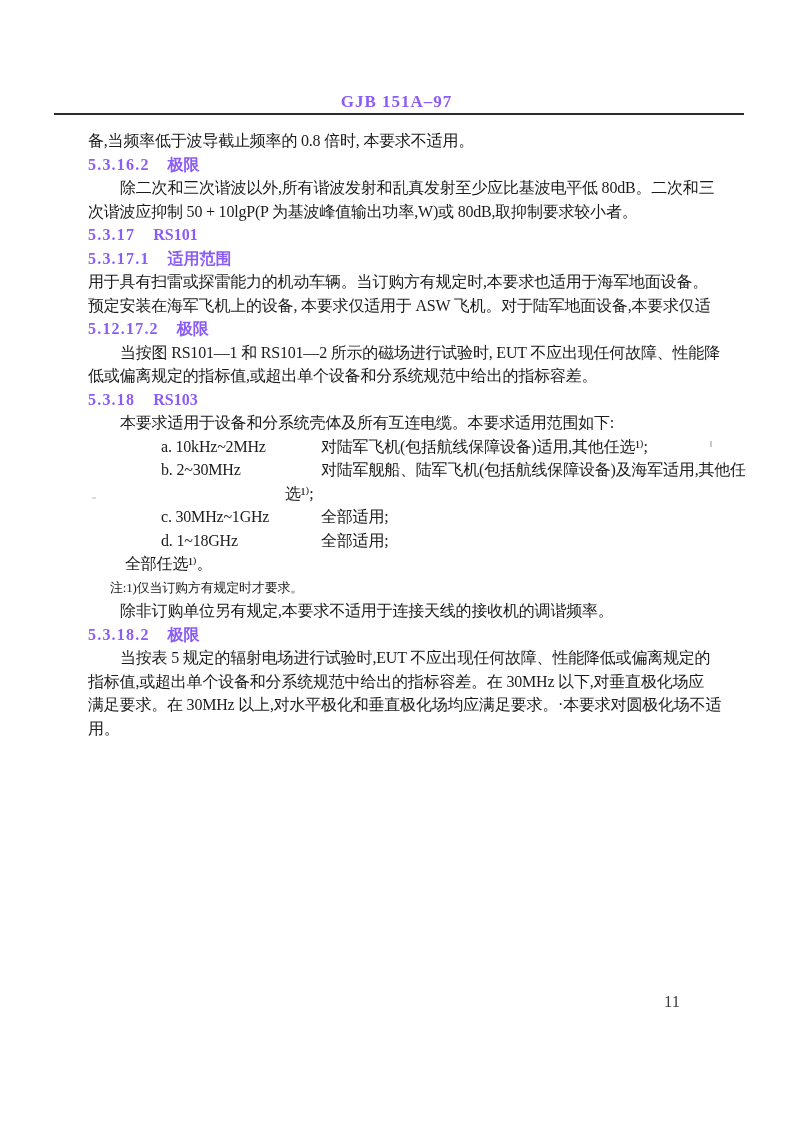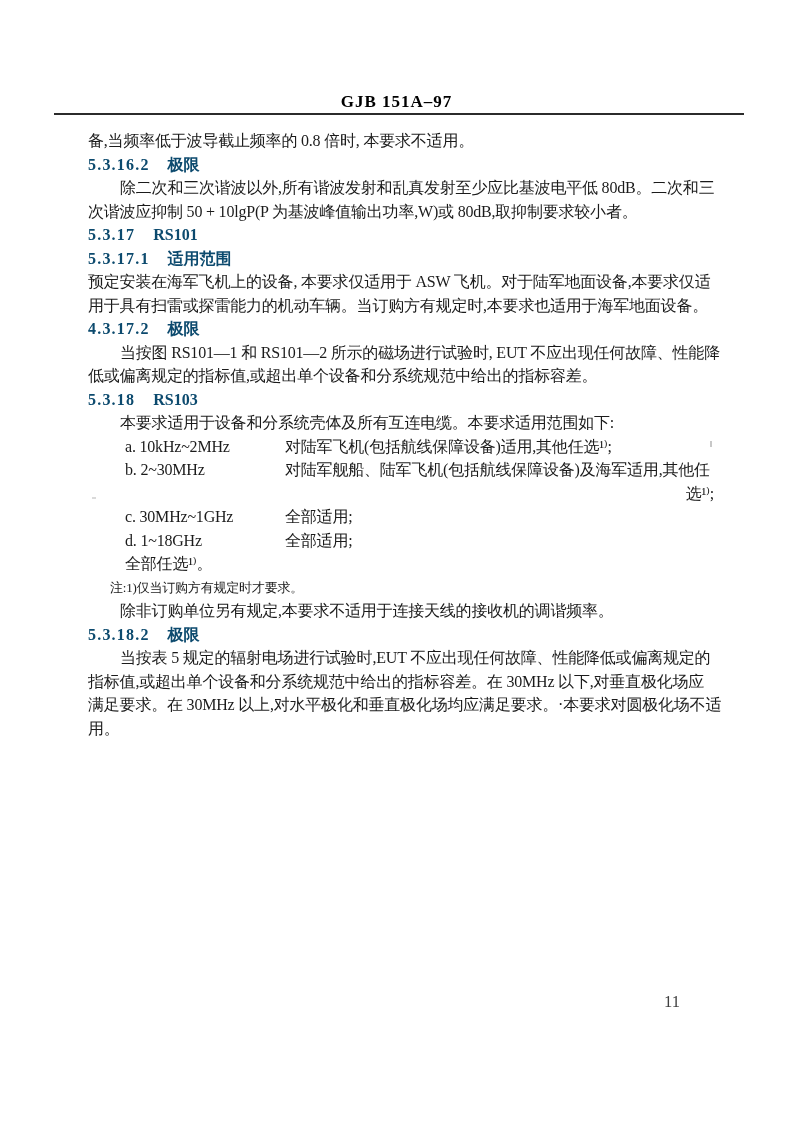--- a/index.html
+++ b/index.html
@@ -18,21 +18,21 @@
   }
   .doc-header {
     position: absolute;
     top: 92px;
     left: 0;
     width: 100%;
     text-align: center;
     font-size: 17px;
     font-weight: bold;
     letter-spacing: 1px;
-    color: #000000;
+    color: #8b5cf6;
   }
   .header-rule {
     position: absolute;
     top: 113px;
     left: 54px;
     width: 690px;
     height: 2px;
     background: #2b2b2b;
   }
   .body-text {
@@ -48,46 +48,46 @@
     white-space: nowrap;
     height: 23.5px;
   }
   .indent {
     text-indent: 32px;
   }
   .heading {
     white-space: nowrap;
     height: 23.5px;
     font-weight: 600;
-    color: #0c4a6e;
+    color: #8b5cf6;
   }
   .h-num {
     letter-spacing: 1.2px;
   }
   .h-title {
     margin-left: 18px;
     letter-spacing: 0;
   }
   .list-row {
     display: flex;
     height: 23.5px;
     padding-left: 37px;
   }
   .list-label {
     width: 160px;
     flex: none;
     white-space: nowrap;
+    margin-left: 36px;
   }
   .list-desc {
     flex: none;
     white-space: nowrap;
   }
   .list-row.cont {
     padding-left: 197px;
-    justify-content: flex-end;
   }
   .note-line {
     height: 23.5px;
     padding-left: 22px;
     font-size: 13px;
     white-space: nowrap;
   }
   .page-number {
     position: absolute;
     top: 992px;
@@ -128,24 +128,24 @@
 
     <div class="heading"><span class="h-num">5.3.16.2</span><span class="h-title">极限</span></div>
 
     <div class="line indent">除二次和三次谐波以外,所有谐波发射和乱真发射至少应比基波电平低 80dB。二次和三</div>
     <div class="line">次谐波应抑制 50 + 10lgP(P 为基波峰值输出功率,W)或 80dB,取抑制要求较小者。</div>
 
     <div class="heading"><span class="h-num">5.3.17</span><span class="h-title">RS101</span></div>
 
     <div class="heading"><span class="h-num">5.3.17.1</span><span class="h-title">适用范围</span></div>
 
+    <div class="line">用于具有扫雷或探雷能力的机动车辆。当订购方有规定时,本要求也适用于海军地面设备。</div>
     <div class="line">预定安装在海军飞机上的设备, 本要求仅适用于 ASW 飞机。对于陆军地面设备,本要求仅适</div>
-    <div class="line">用于具有扫雷或探雷能力的机动车辆。当订购方有规定时,本要求也适用于海军地面设备。</div>
 
-    <div class="heading"><span class="h-num">4.3.17.2</span><span class="h-title">极限</span></div>
+    <div class="heading"><span class="h-num">5.12.17.2</span><span class="h-title">极限</span></div>
 
     <div class="line indent">当按图 RS101—1 和 RS101—2 所示的磁场进行试验时, EUT 不应出现任何故障、性能降</div>
     <div class="line">低或偏离规定的指标值,或超出单个设备和分系统规范中给出的指标容差。</div>
 
     <div class="heading"><span class="h-num">5.3.18</span><span class="h-title">RS103</span></div>
 
 
     <div class="line indent">本要求适用于设备和分系统壳体及所有互连电缆。本要求适用范围如下:</div>
 
     <div class="list-row">

